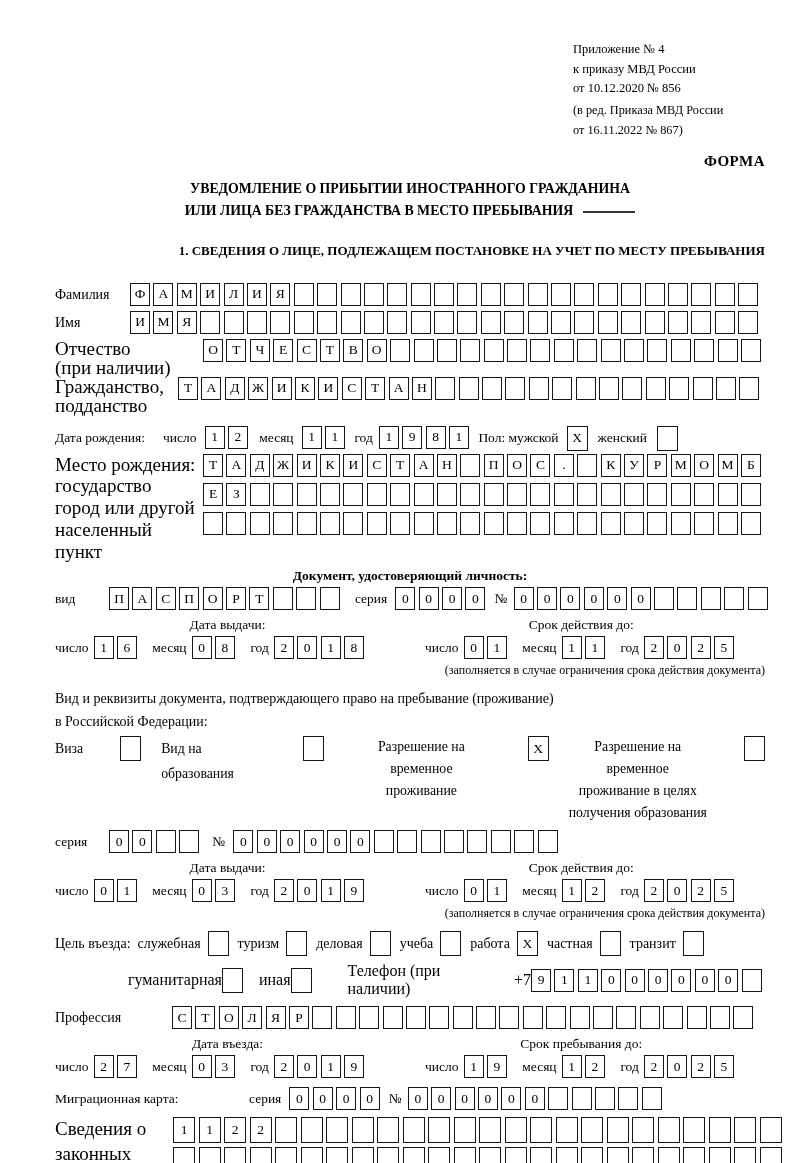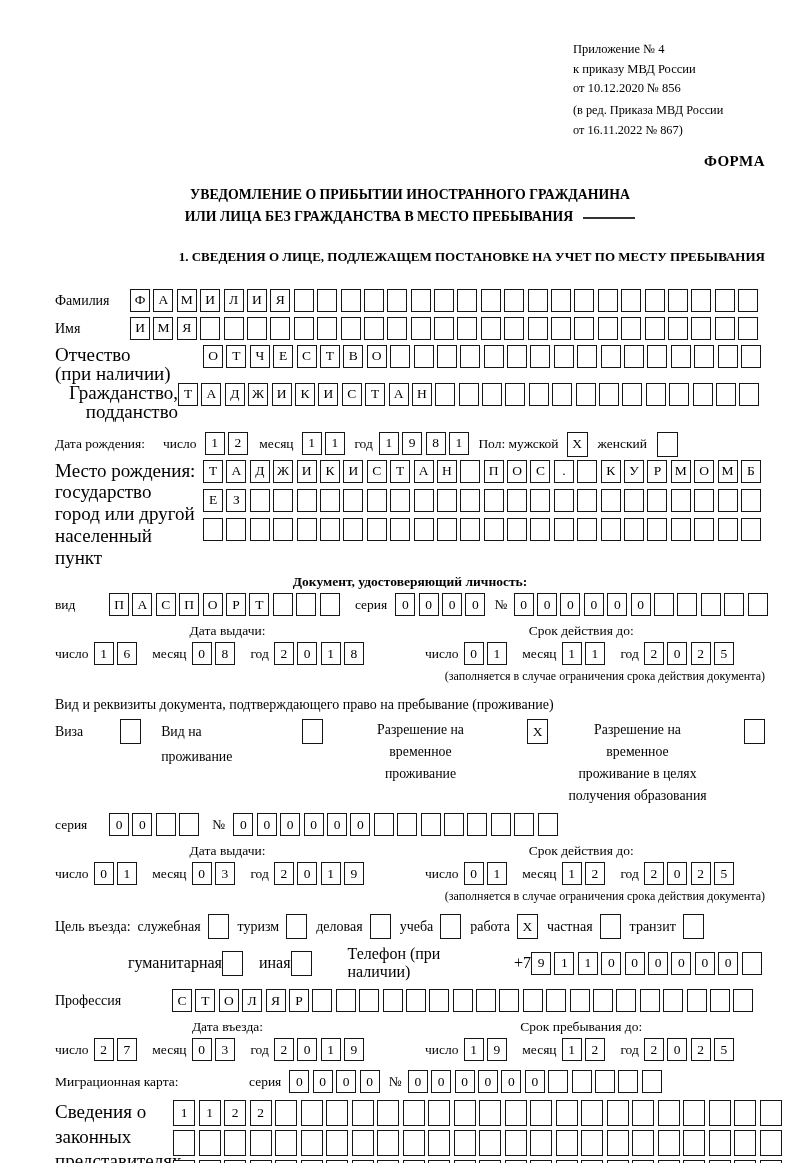--- a/index.html
+++ b/index.html
@@ -7,37 +7,37 @@
   .page{box-sizing:border-box;width:800px;height:1163px;padding:40px 35px 0 55px;overflow:hidden;}
 
   
   .topright{display:flex;justify-content:flex-end;}
   .topright .blk{width:192px;}
   .apx{font-size:12.5px;line-height:19.5px;}
   .amend{font-size:12.3px;line-height:18.5px;margin-top:2px;}
   .forma{margin-top:13px;text-align:right;font-weight:bold;font-size:15px;letter-spacing:.5px;}
 
   
-  .title{margin-top:14px;text-align:center;font-weight:bold;font-size:13.8px;line-height:22px;}
+  .title{margin-top:8px;text-align:center;font-weight:bold;font-size:13.8px;line-height:22px;}
   .t-underline{display:inline-block;width:52px;border-bottom:2px solid #333;height:1px;margin-left:10px;vertical-align:2px;}
   .s1{margin-top:21px;text-align:right;font-weight:bold;font-size:13px;}
 
   
   .cells{display:flex;flex-wrap:nowrap;}
   .cell{box-sizing:border-box;flex:none;width:20px;height:23px;border:1.5px solid #161616;
         margin-right:3.4px;display:flex;align-items:center;justify-content:center;
         font-size:13.5px;font-family:"Liberation Serif",serif;background:#fff;}
   .big .cell{width:22px;height:26px;margin-right:3.5px;}
   .chk{display:inline-flex;}
   .chk .cell{width:21px;height:25px;margin-right:0;}
 
   .frow{display:flex;align-items:flex-start;}
   .lbl{font-size:14px;line-height:23px;flex:none;}
   .lblcol{font-size:19px;flex:none;}
-  .w75{width:75px;} .w117{width:117px;} .w118{width:118px;} .w123{width:123px;text-align:right;} .w148{width:148px;} .w180{width:180px;}
+  .w75{width:75px;} .w117{width:117px;} .w118{width:118px;} .w123{width:123px;} .w148{width:148px;} .w180{width:180px;}
 
   .mt5{margin-top:5px;} .mt3{margin-top:3px;} .mt24{margin-top:24px;} .mt11{margin-top:11px;}
 
   .lines19{line-height:19px;} .lines22{line-height:21.8px;} .lines24{line-height:24.5px;}
   .rowgap{margin-top:6px;}
 
   
   .wlbl{font-size:13.5px;line-height:23px;flex:none;}
   .gap6{margin-left:6px;} .gap8{margin-left:8px;} .gap10{margin-left:10px;} .gap12{margin-left:12px;} .gap16{margin-left:16px;} .gap20{margin-left:20px;} .gap28{margin-left:28px;}
   .mr6{margin-right:6px;} .mr8{margin-right:8px;} .mr10{margin-right:10px;}
@@ -427,30 +427,31 @@
             <span class="cell">0</span>
             <span class="cell">2</span>
             <span class="cell">5</span>
           </span>
       </div>
     </div>
   </div>
   <div class="footnote">(заполняется в случае ограничения срока действия документа)</div>
 
   <div class="intro">Вид и реквизиты документа, подтверждающего право на пребывание (проживание)</div>
+  <div class="intro" style="margin-top:0;">в Российской Федерации:</div>
 
   <div class="resopts">
     <div class="opt">
       <span class="olbl">Виза</span>
       <span class="cells chk">
           <span class="cell"></span>
         </span>
     </div>
     <div class="opt gap20">
-      <span class="olbl">Вид на проживание</span>
+      <span class="olbl">Вид на образования</span>
       <span class="cells chk">
           <span class="cell"></span>
         </span>
     </div>
     <div class="opt gap28">
       <span class="multi">
         <div>Разрешение на временное</div>
         <div>проживание</div>
       </span>
       <span class="cells chk">

